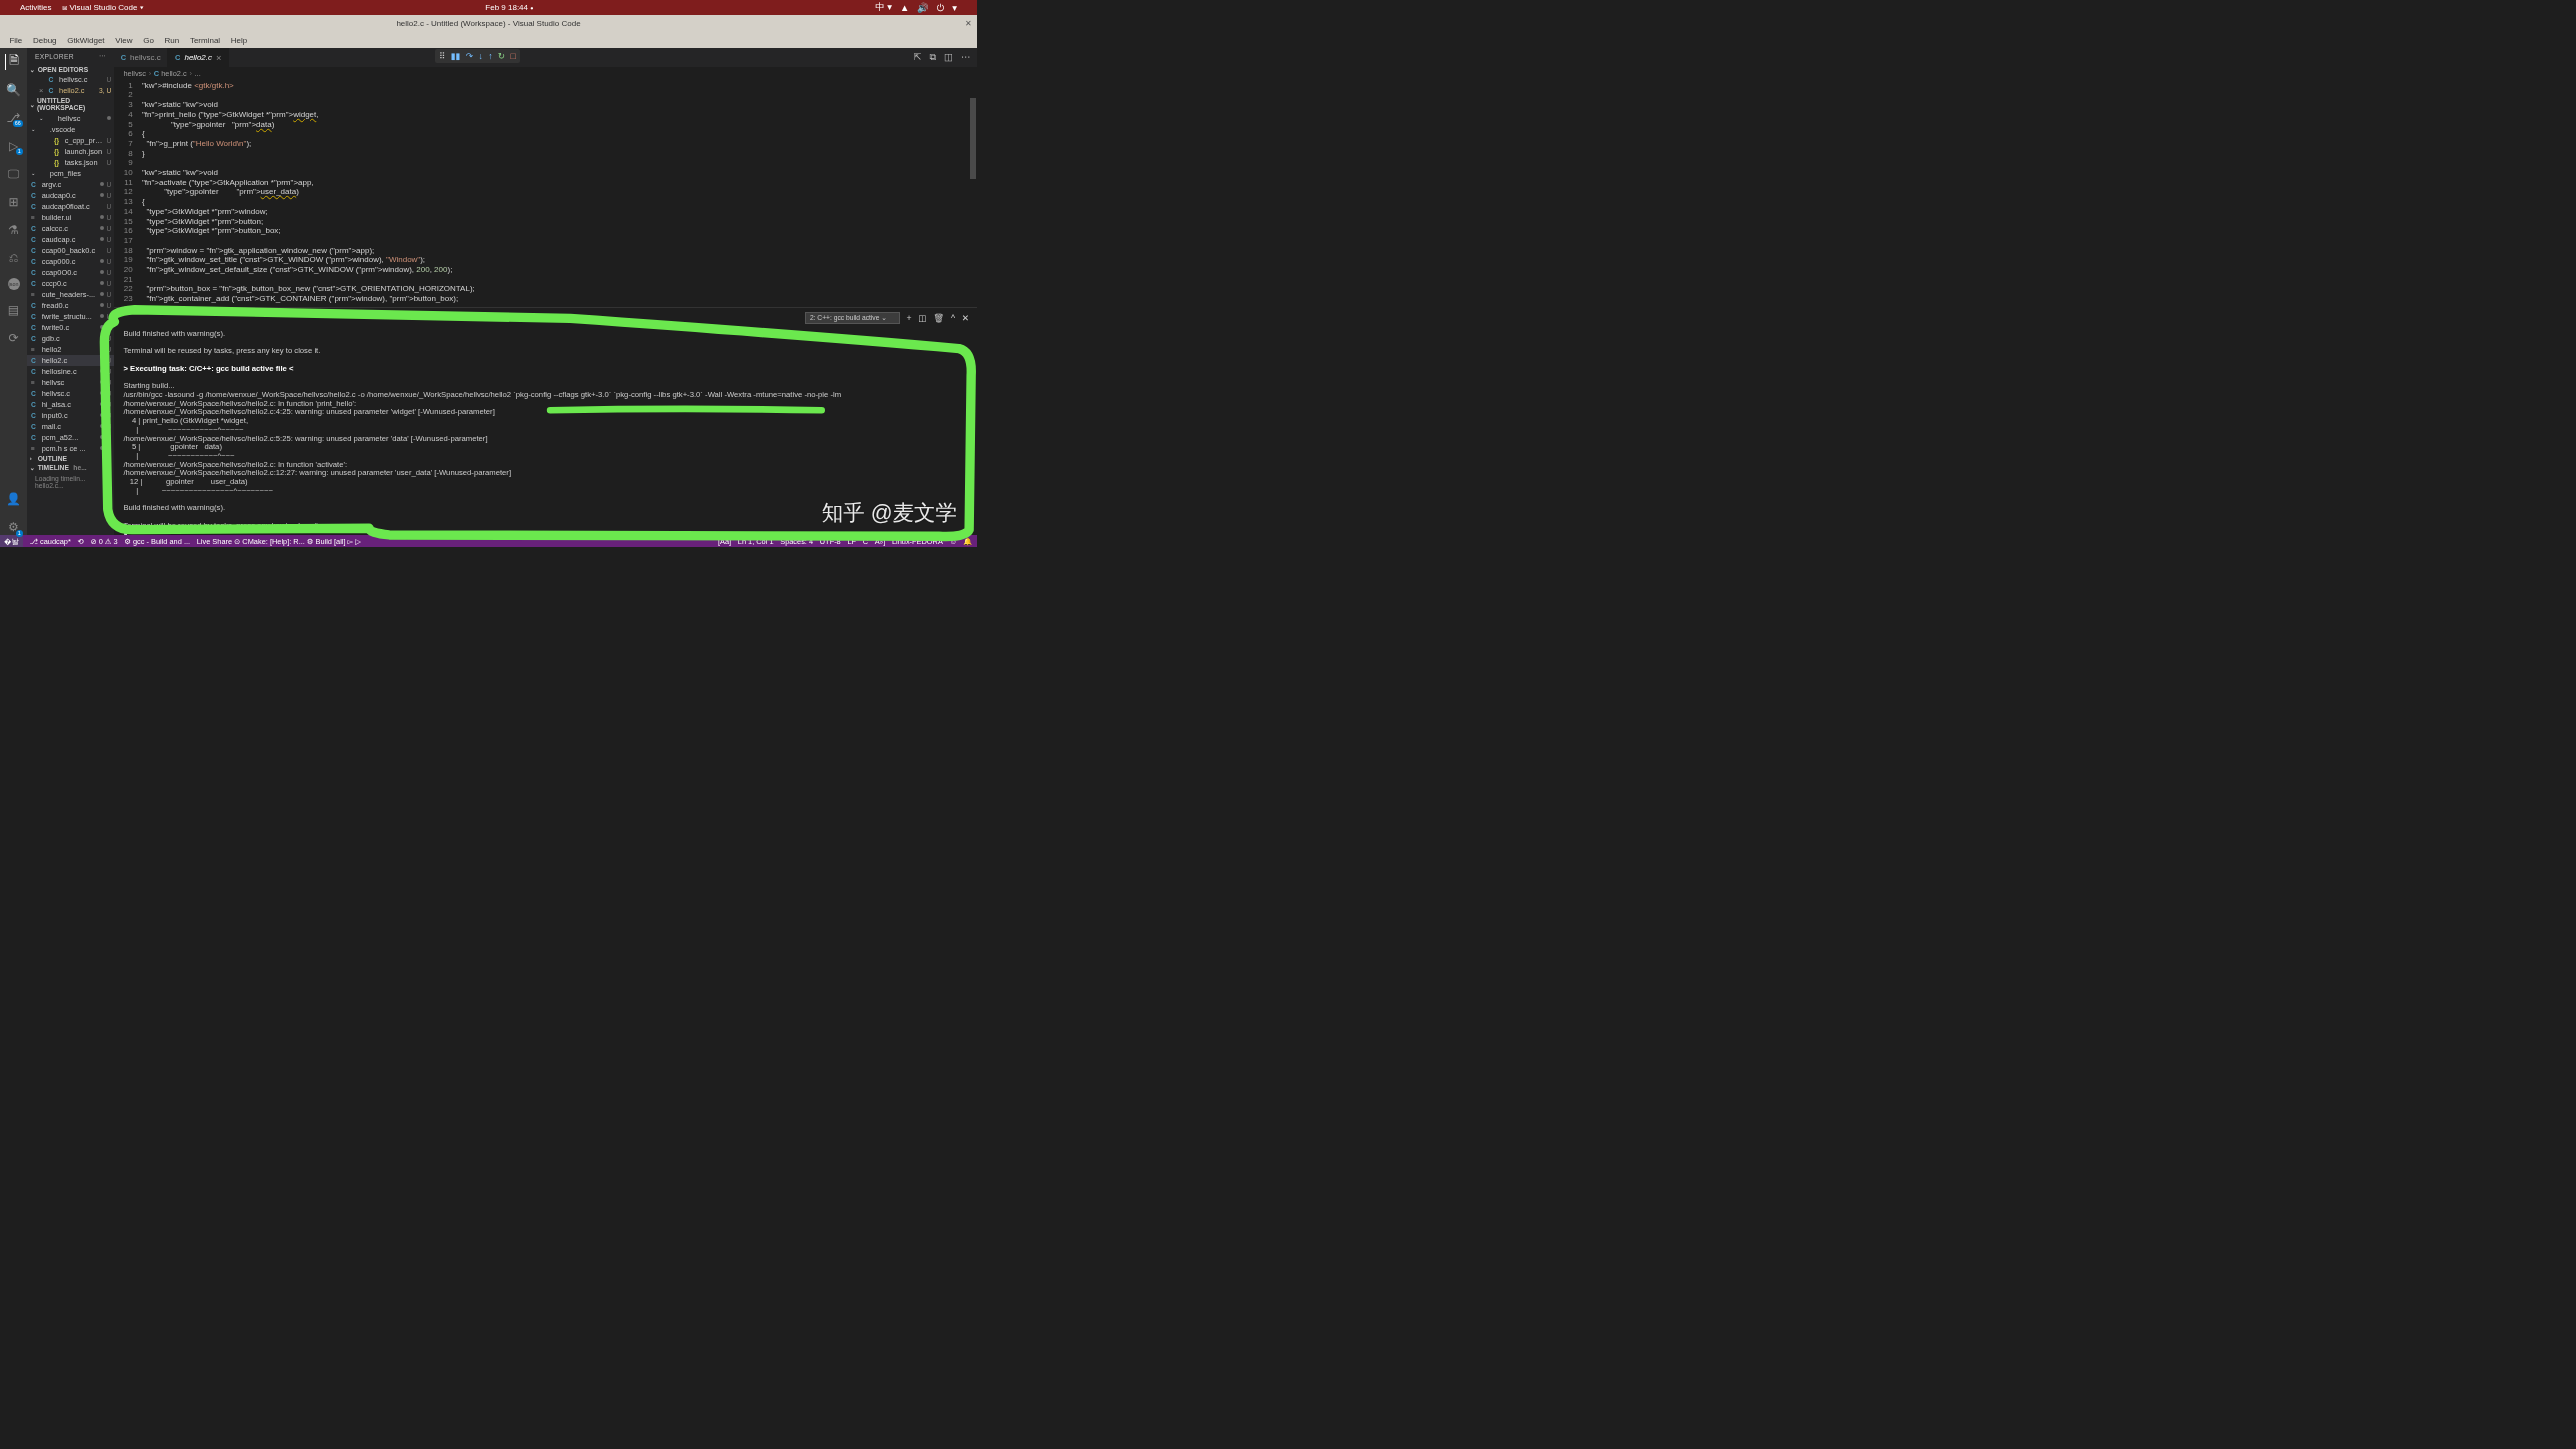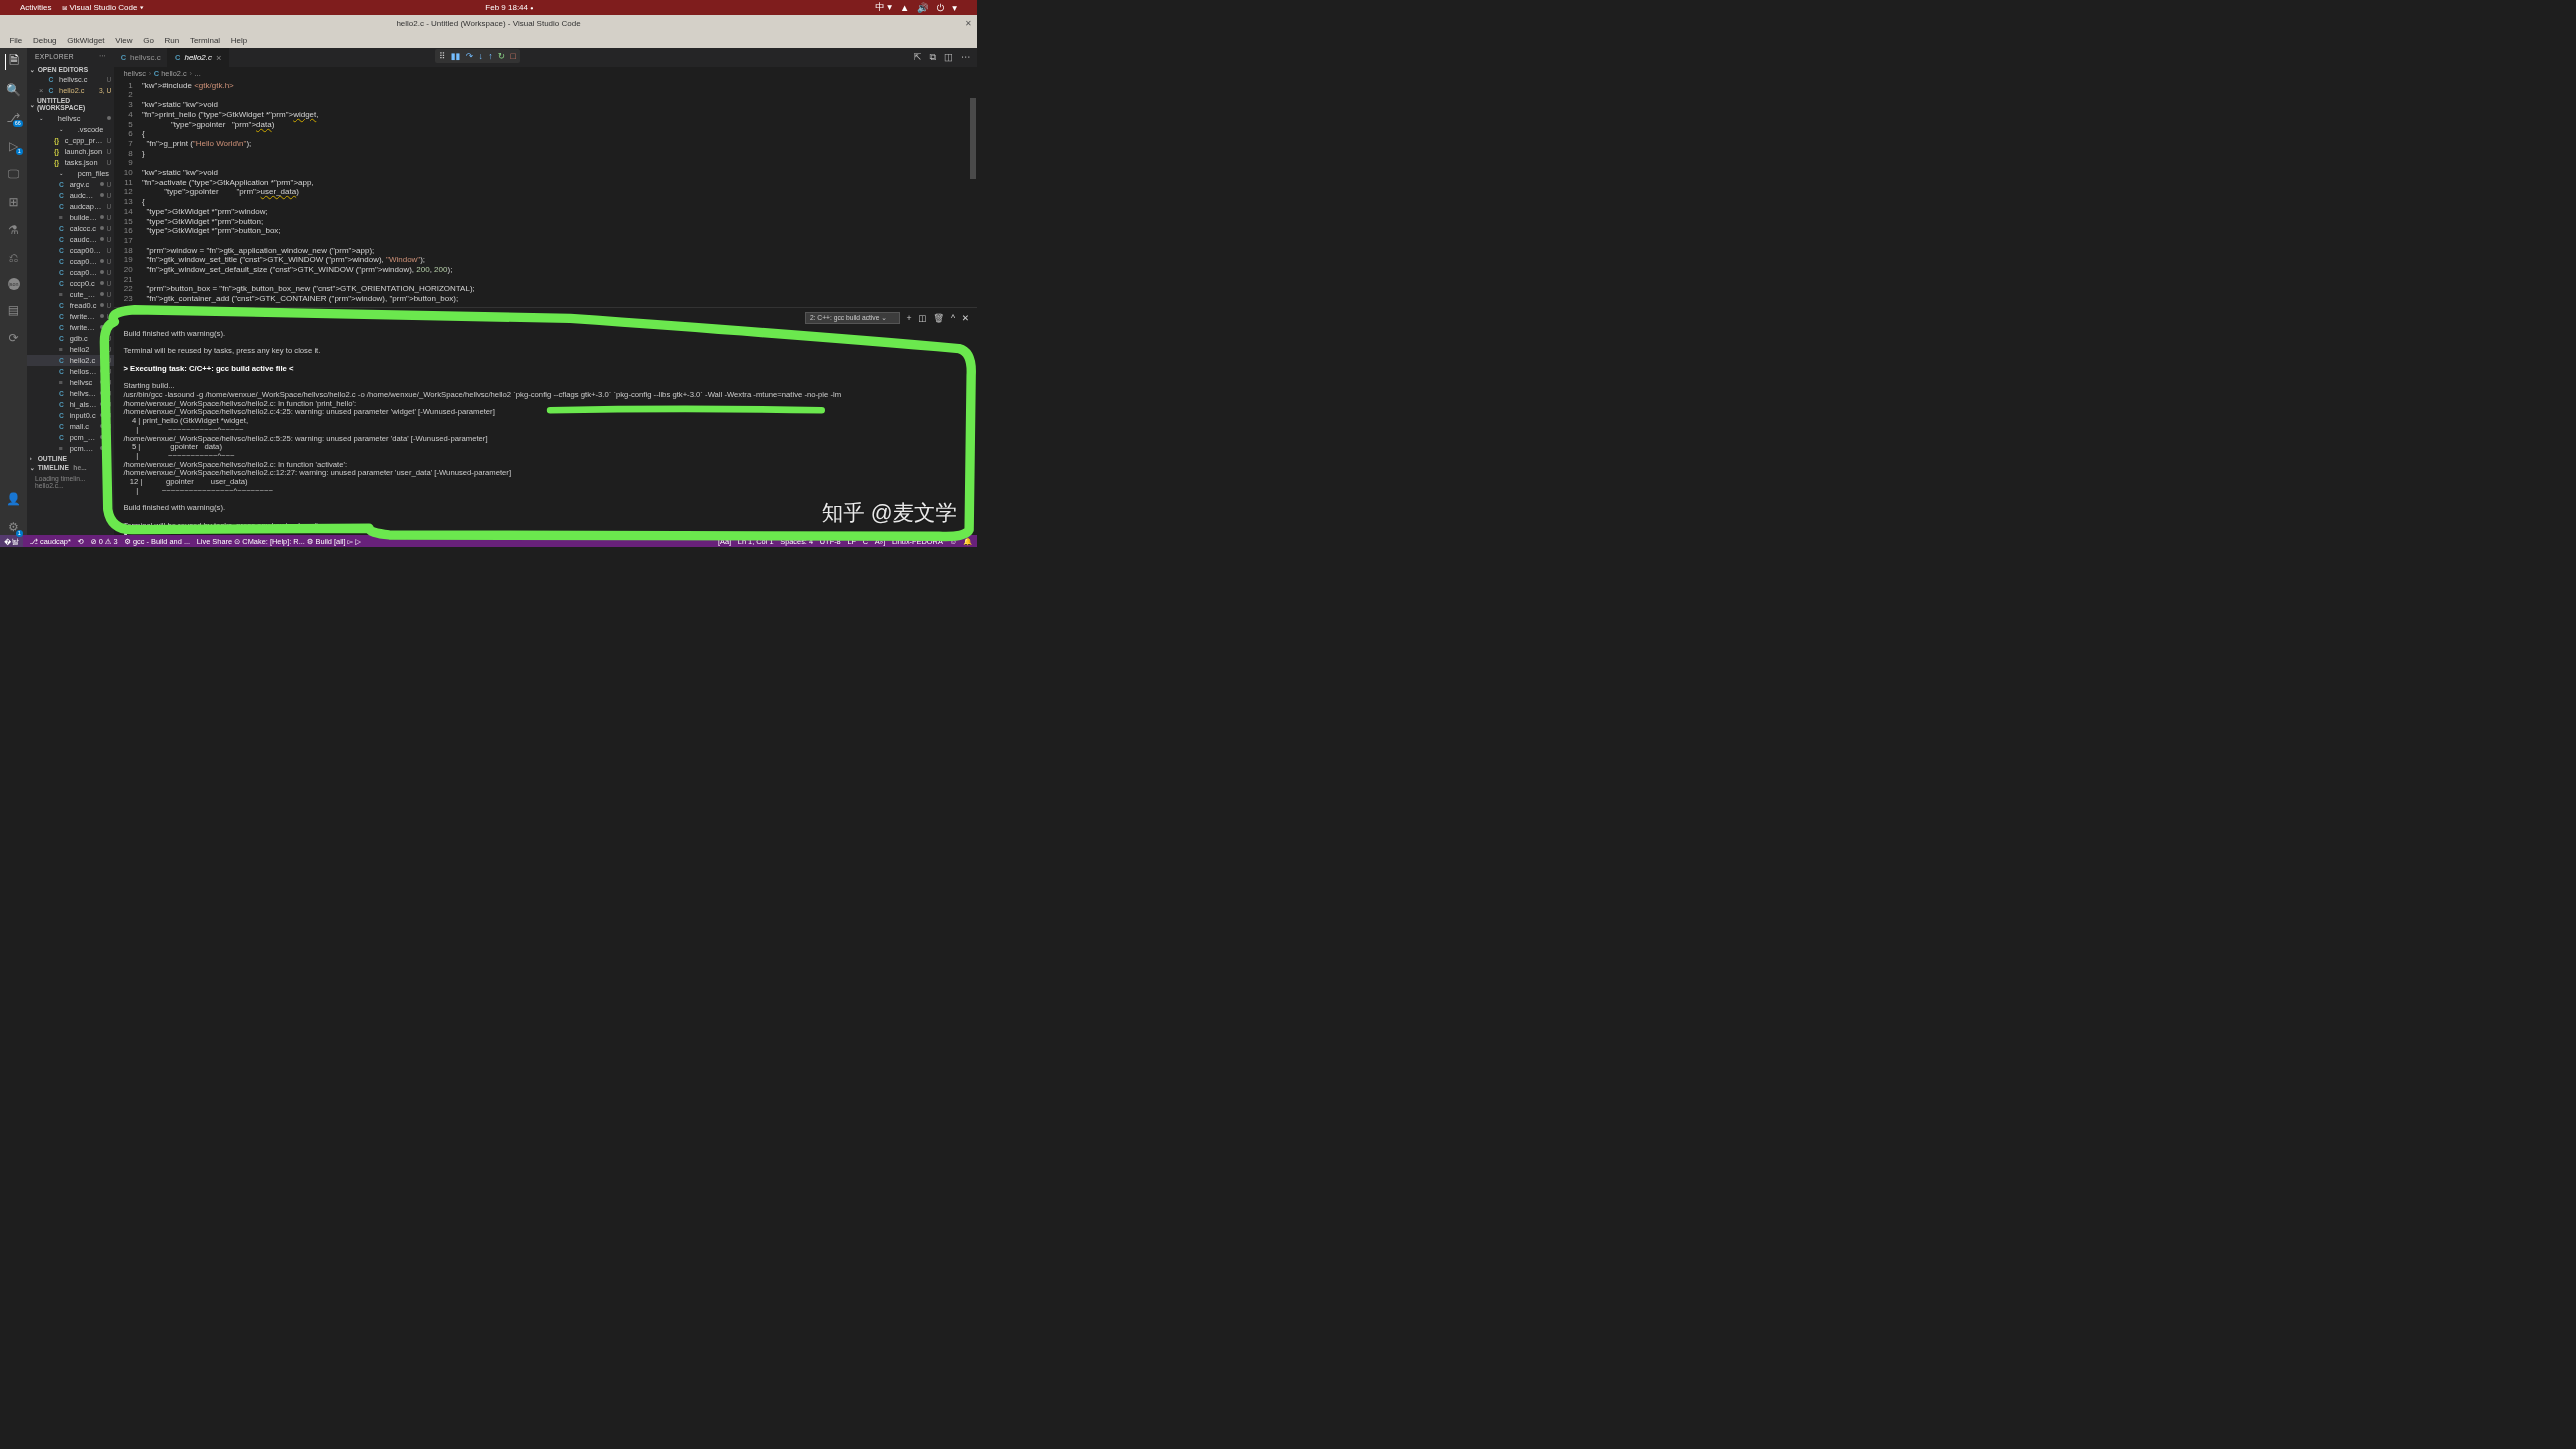--- a/index.html
+++ b/index.html
@@ -17,21 +17,21 @@
 .activitybar{width:27px;background:#333;display:flex;flex-direction:column;align-items:center;padding-top:5.4px;gap:12px}
 .act-icon{width:16px;height:16px;color:#888;cursor:pointer;display:flex;align-items:center;justify-content:center;position:relative;font-size:12px}
 .act-icon.active{color:#fff;border-left:1.3px solid #fff;margin-left:-1.3px;padding-left:1.3px}
 .act-badge{position:absolute;bottom:-1.3px;right:-1.3px;background:#007acc;color:#fff;font-size:5.4px;border-radius:5.4px;padding:0 2px;line-height:6.7px}
 .sidebar{width:87px;background:#252526;display:flex;flex-direction:column;font-size:7.4px;overflow:hidden}
 .side-header{height:16px;padding:0 8px;display:flex;align-items:center;justify-content:space-between;color:#bbb;font-size:6.7px;letter-spacing:0.3px}
 .side-section{color:#ccc}
 .side-section-hdr{padding:1.3px 2.7px;display:flex;align-items:center;gap:1.3px;font-weight:600;font-size:6.7px;cursor:pointer}
 .side-section-hdr .chev{width:6.7px;font-size:6px}
 .file-item{padding:0.7px 2.7px 0.7px 12px;display:flex;align-items:center;gap:2.7px;cursor:pointer;height:11px;font-size:7.4px}
-.file-item.nested{padding-left:32px}
+.file-item.nested{padding-left:4px}
 .file-item.nested2{padding-left:27px}
 .file-item.selected{background:#37373d}
 .file-icon{width:8px;color:#519aba;font-size:6.7px;font-weight:600}
 .file-icon.json{color:#cbcb41}
 .file-icon.folder{color:#ccc}
 .file-item .name{flex:1;white-space:nowrap;overflow:hidden;text-overflow:ellipsis}
 .file-item .mod{color:#6c6c6c;font-size:6.7px}
 .file-item .dot{width:4px;height:4px;border-radius:2px;background:#6c6c6c}
 .file-item.modified .name{color:#d7ba7d}
 .file-item.modified .mod{color:#d7ba7d}

